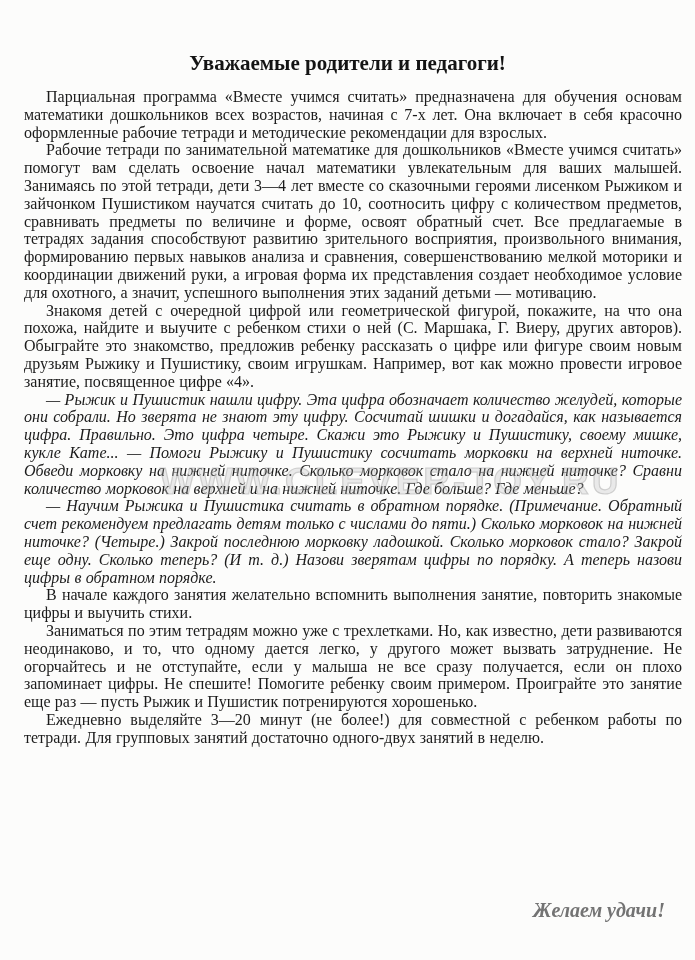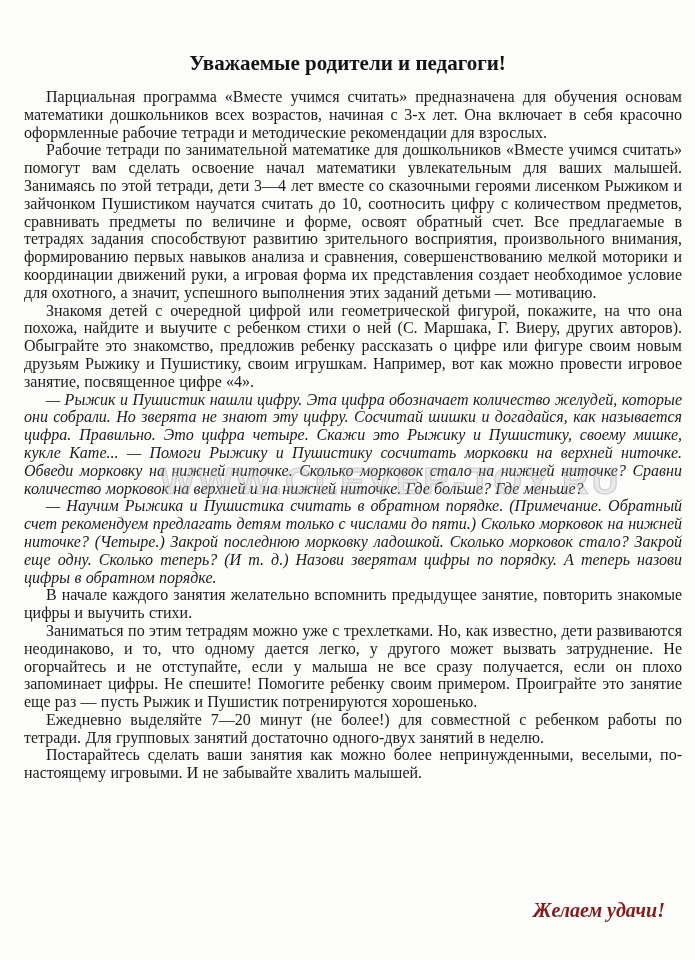--- a/index.html
+++ b/index.html
@@ -59,39 +59,38 @@
   }
 
   .closing {
     position: absolute;
     top: 899px;
     right: 30px;
     z-index: 2;
     font-size: 20px;
     font-weight: bold;
     font-style: italic;
-    color: #7f1d1d;
+    color: #737373;
   }
 </style>
 </head>
 <body>
 
 <div class="page">
 
   <h1 class="page-title">Уважаемые родители и педагоги!</h1>
 
   <div class="watermark-main">WWW.CLEVER-TOY.RU</div>
 
   <div class="body-text">
-      <p class="para normal"><span>Парциальная программа «Вместе учимся считать» предназначена для обучения основам математики дошкольников всех возрастов, начиная с 3-х лет. Она включает в себя красочно оформленные рабочие тетради и методические рекомендации для взрослых.</span></p>
+      <p class="para normal"><span>Парциальная программа «Вместе учимся считать» предназначена для обучения основам математики дошкольников всех возрастов, начиная с 7-х лет. Она включает в себя красочно оформленные рабочие тетради и методические рекомендации для взрослых.</span></p>
       <p class="para normal"><span>Рабочие тетради по занимательной математике для дошкольников «Вместе учимся считать» помогут вам сделать освоение начал математики увлекательным для ваших малышей. Занимаясь по этой тетради, дети 3—4 лет вместе со сказочными героями лисенком Рыжиком и зайчонком Пушистиком научатся считать до 10, соотносить цифру с количеством предметов, сравнивать предметы по величине и форме, освоят обратный счет. Все предлагаемые в тетрадях задания способствуют развитию зрительного восприятия, произвольного внимания, формированию первых навыков анализа и сравнения, совершенствованию мелкой моторики и координации движений руки, а игровая форма их представления создает необходимое условие для охотного, а значит, успешного выполнения этих заданий детьми — мотивацию.</span></p>
       <p class="para normal"><span>Знакомя детей с очередной цифрой или геометрической фигурой, покажите, на что она похожа, найдите и выучите с ребенком стихи о ней (С. Маршака, Г. Виеру, других авторов). Обыграйте это знакомство, предложив ребенку рассказать о цифре или фигуре своим новым друзьям Рыжику и Пушистику, своим игрушкам. Например, вот как можно провести игровое занятие, посвященное цифре «4».</span></p>
       <p class="para italic"><span>— Рыжик и Пушистик нашли цифру. Эта цифра обозначает количество желудей, которые они собрали. Но зверята не знают эту цифру. Сосчитай шишки и догадайся, как называется цифра. Правильно. Это цифра </span><span class="bold">четыре</span><span>. Скажи это Рыжику и Пушистику, своему мишке, кукле Кате... — Помоги Рыжику и Пушистику сосчитать морковки на верхней ниточке. Обведи морковку на нижней ниточке. Сколько морковок стало на нижней ниточке? Сравни количество морковок на верхней и на нижней ниточке. Где </span><span class="bold">больше</span><span>? Где </span><span class="bold">меньше</span><span>?</span></p>
       <p class="para italic"><span>— Научим Рыжика и Пушистика считать в обратном порядке. </span><span class="bold">(Примечание.</span><span> Обратный счет рекомендуем предлагать детям только с числами до пяти.) Сколько морковок на нижней ниточке? (Четыре.) Закрой последнюю морковку ладошкой. Сколько морковок стало? Закрой еще одну. Сколько теперь? (И т. д.) Назови зверятам цифры по порядку. А теперь назови цифры в обратном порядке.</span></p>
-      <p class="para normal"><span>В начале каждого занятия желательно вспомнить предыдущее занятие, повторить знакомые цифры и выучить стихи.</span></p>
+      <p class="para normal"><span>В начале каждого занятия желательно вспомнить выполнения занятие, повторить знакомые цифры и выучить стихи.</span></p>
       <p class="para normal"><span>Заниматься по этим тетрадям можно уже с трехлетками. Но, как известно, дети развиваются неодинаково, и то, что одному дается легко, у другого может вызвать затруднение. Не огорчайтесь и не отступайте, если у малыша не все сразу получается, если он плохо запоминает цифры. Не спешите! Помогите ребенку своим примером. Проиграйте это занятие еще раз — пусть Рыжик и Пушистик потренируются хорошенько.</span></p>
-      <p class="para normal"><span>Ежедневно выделяйте 7—20 минут (не более!) для совместной с ребенком работы по тетради. Для групповых занятий достаточно одного-двух занятий в неделю.</span></p>
-      <p class="para normal"><span>Постарайтесь сделать ваши занятия как можно более непринужденными, веселыми, по-настоящему игровыми. И не забывайте хвалить малышей.</span></p>
+      <p class="para normal"><span>Ежедневно выделяйте 3—20 минут (не более!) для совместной с ребенком работы по тетради. Для групповых занятий достаточно одного-двух занятий в неделю.</span></p>
     </div>
 
   <div class="closing">Желаем удачи!</div>
 
 </div>
 
 </body></html>

